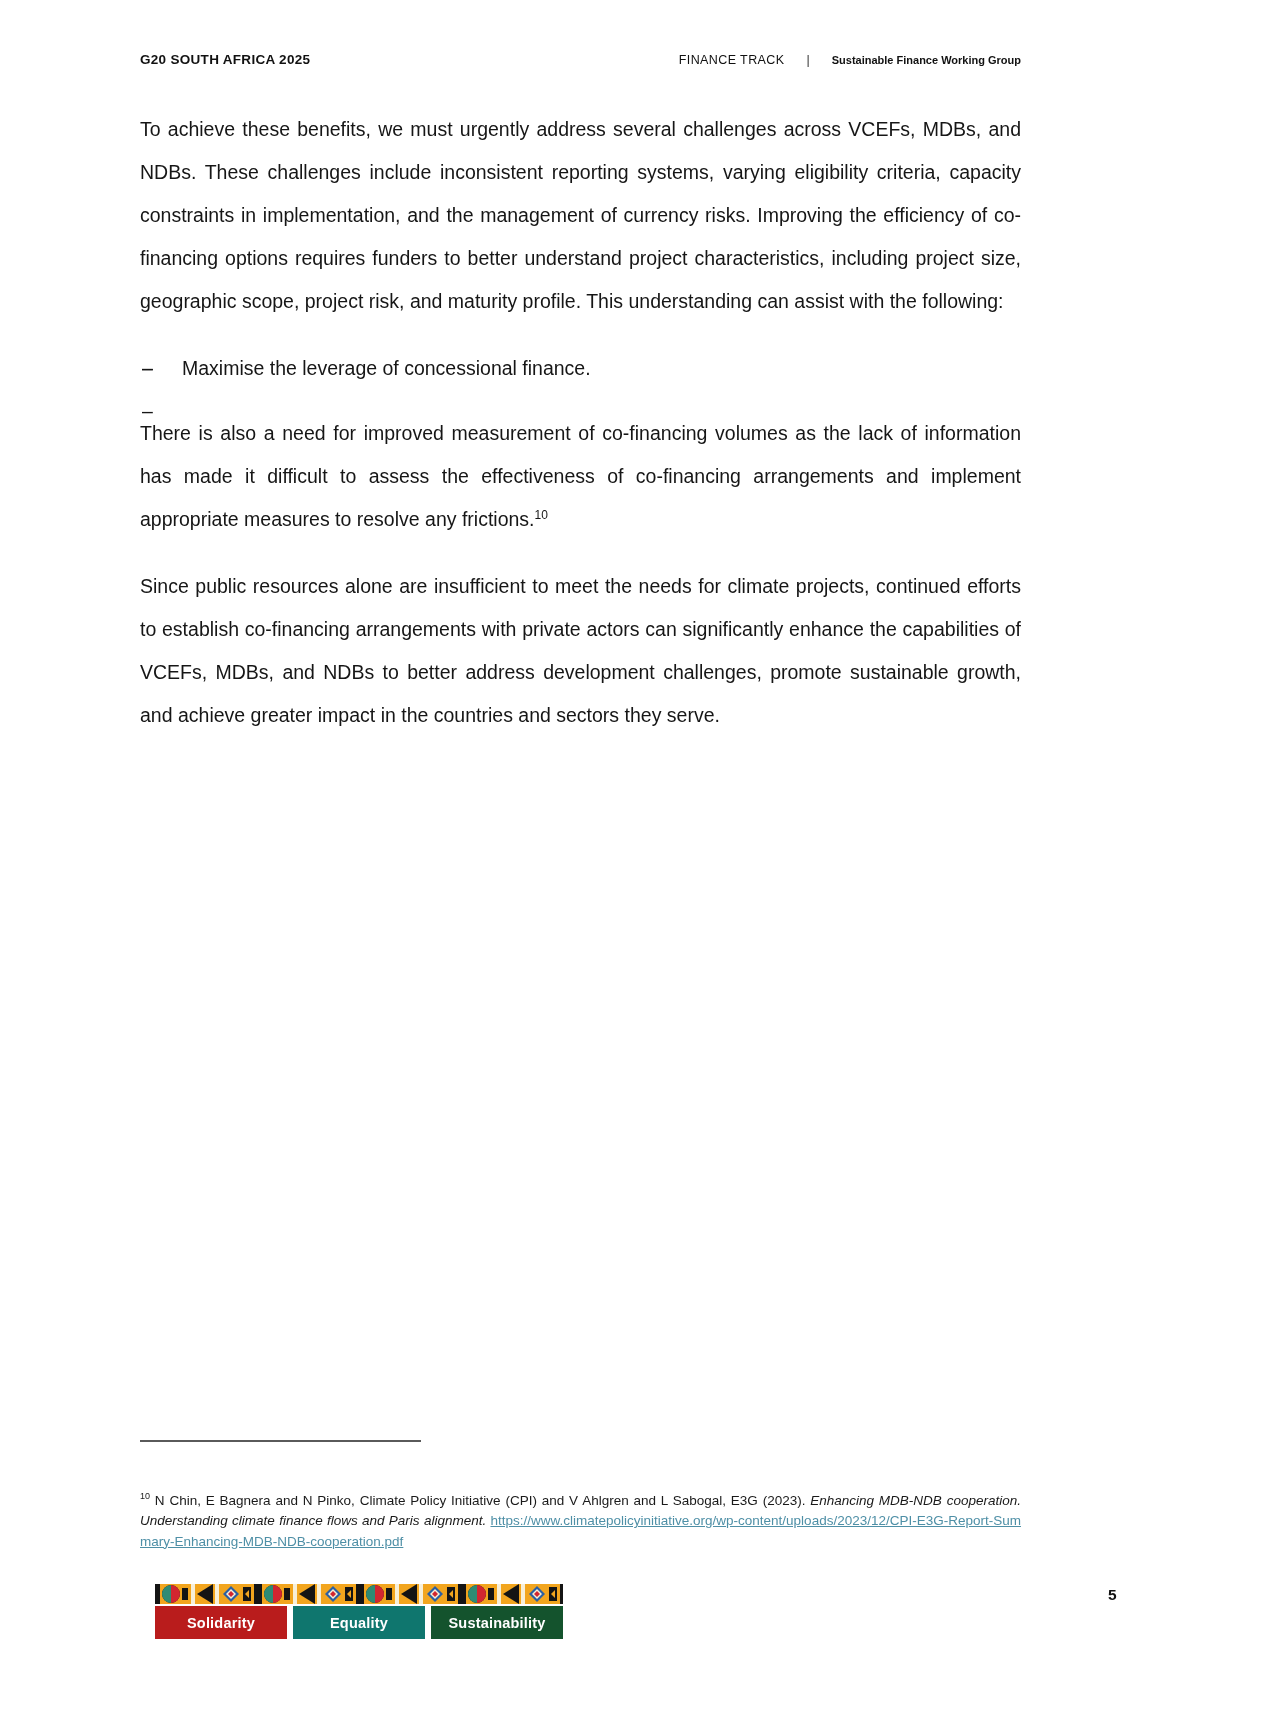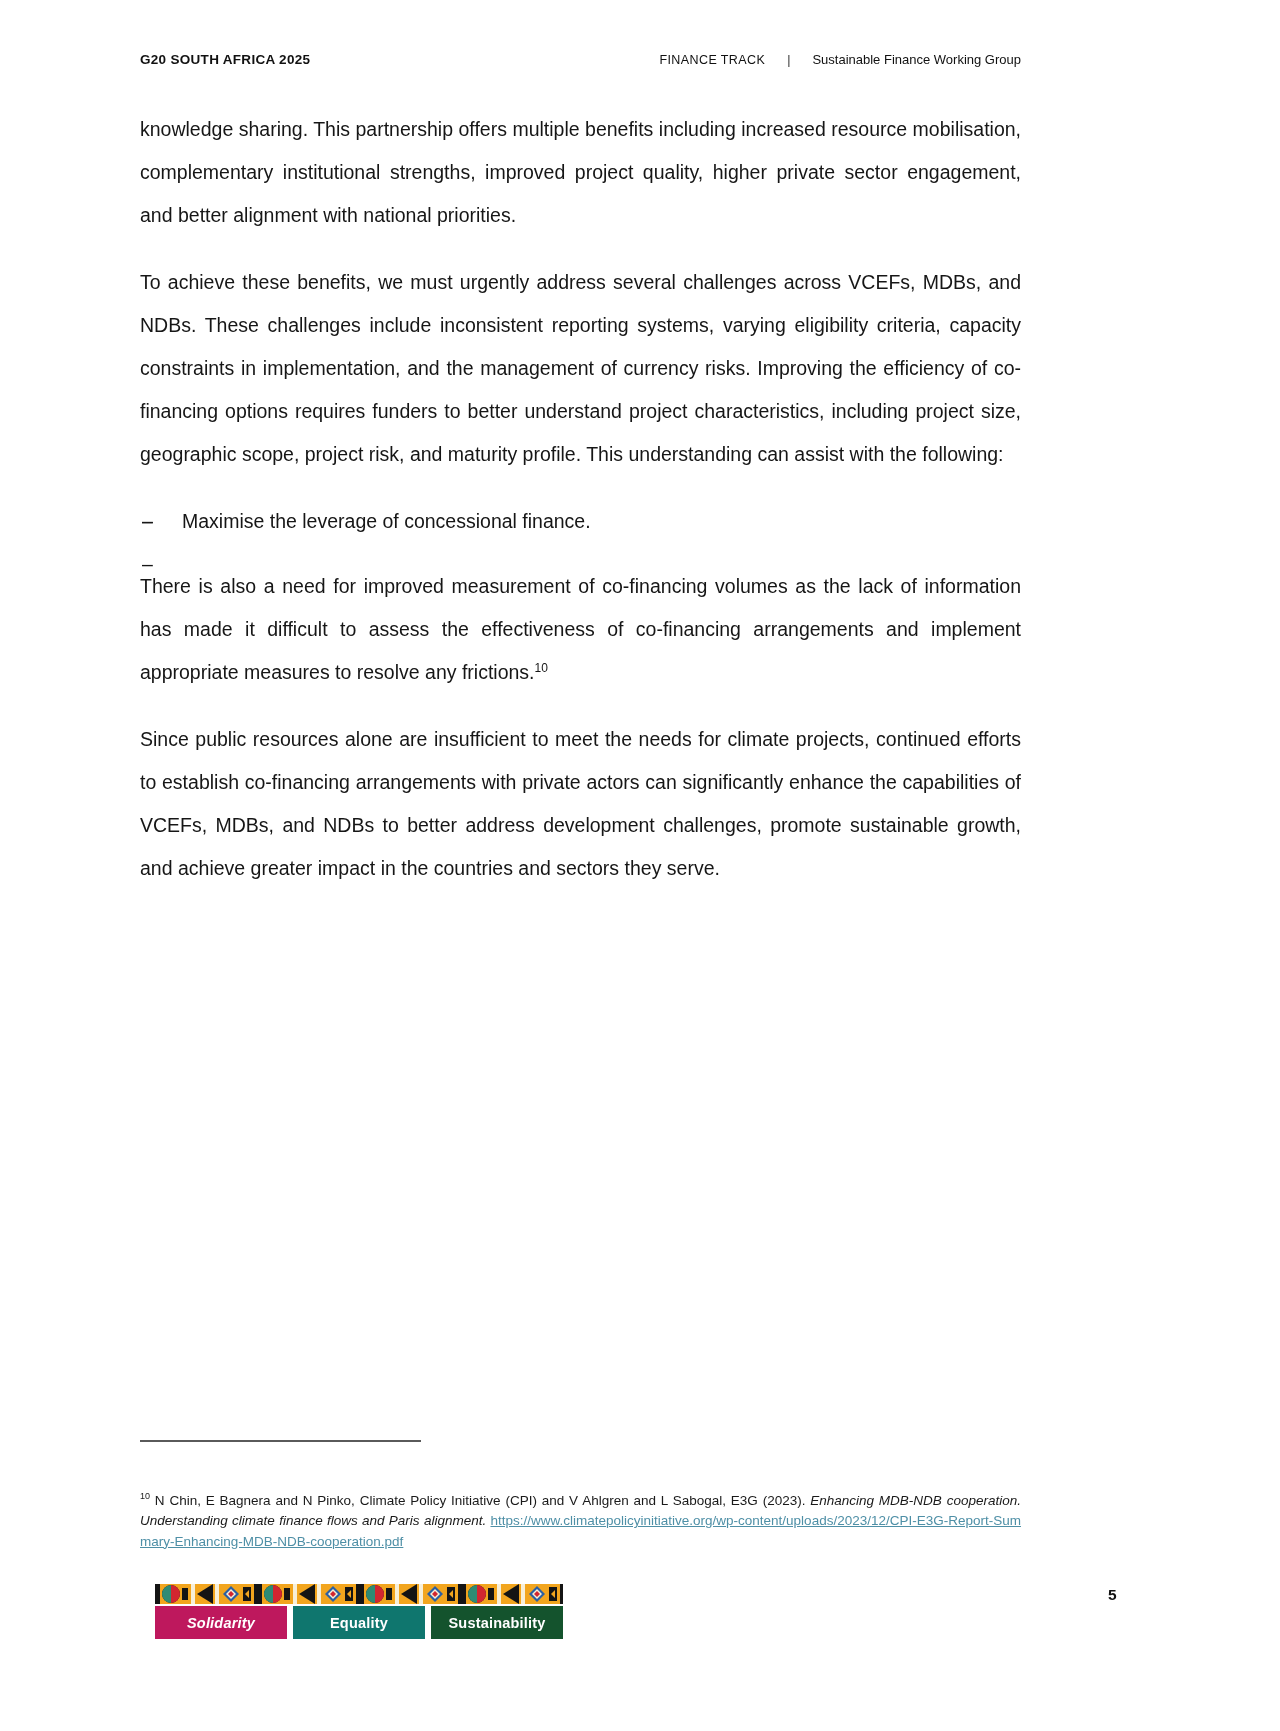--- a/index.html
+++ b/index.html
@@ -15,21 +15,21 @@
   }
   
   .header {
     position:absolute; top:52px; left:140px; width:881px;
     display:flex; justify-content:space-between; align-items:baseline;
   }
   .header-left { font-size:13.5px; font-weight:bold; letter-spacing:0.3px; color:#111; }
   .header-right { font-size:12.5px; color:#111; display:flex; align-items:baseline; gap:22px; }
   .header-track { font-weight:400; letter-spacing:0.4px; }
   .header-pipe { color:#333; font-weight:300; }
-  .header-group { font-weight:normal; font-size:13px; }
+  .header-group { font-weight:bold; font-size:11px; }
   
   .main {
     position:absolute; top:108px; left:140px; width:881px;
   }
   .para {
     font-size:19.5px; line-height:43px;
     text-align:justify;
     color:#161616;
     margin:0 0 24px 0;
   }
@@ -85,21 +85,20 @@
   <div class="header">
     <div class="header-left">G20 SOUTH AFRICA 2025</div>
     <div class="header-right">
       <span class="header-track">FINANCE TRACK</span>
       <span class="header-pipe">|</span>
       <span class="header-group">Sustainable Finance Working Group</span>
     </div>
   </div>
 
   <div class="main">
-    <p class="para">knowledge sharing. This partnership offers multiple benefits including increased resource mobilisation, complementary institutional strengths, improved project quality, higher private sector engagement, and better alignment with national priorities.</p>
     <p class="para">To achieve these benefits, we must urgently address several challenges across VCEFs, MDBs, and NDBs. These challenges include inconsistent reporting systems, varying eligibility criteria, capacity constraints in implementation, and the management of currency risks. Improving the efficiency of co-financing options requires funders to better understand project characteristics, including project size, geographic scope, project risk, and maturity profile. This understanding can assist with the following:</p>
 
     <ul class="dash-list">
       <li>
         <span class="dash">–</span>
       </li>
       <li>
         <span class="dash">–</span>
         <span>Maximise the leverage of concessional finance.</span>
       </li>
@@ -136,20 +135,20 @@
         <polygon points="73,10 76,7 79,10 76,13" fill="#D22630"></polygon>
         <rect x="88" y="3" width="8" height="14" fill="#141414"></rect>
         <polygon points="90,10 94,6 94,14" fill="#F2A51E"></polygon>
         <rect x="99" y="0" width="3" height="20" fill="#141414"></rect>
       </pattern>
     </defs>
     <rect x="0" y="0" width="408" height="20" fill="url(#ndb)"></rect>
   </svg>
 
   <div class="badges">
-    <div class="badge" style="background: #be185d; font-style: italic;">Solidarity</div>
+    <div class="badge" style="background: #b91c1c;">Solidarity</div>
     <div class="badge" style="background: #0f766e;">Equality</div>
     <div class="badge" style="background: #14532d;">Sustainability</div>
   </div>
 
   <div class="page-number">5</div>
 
 </div>
 
 </body></html>

